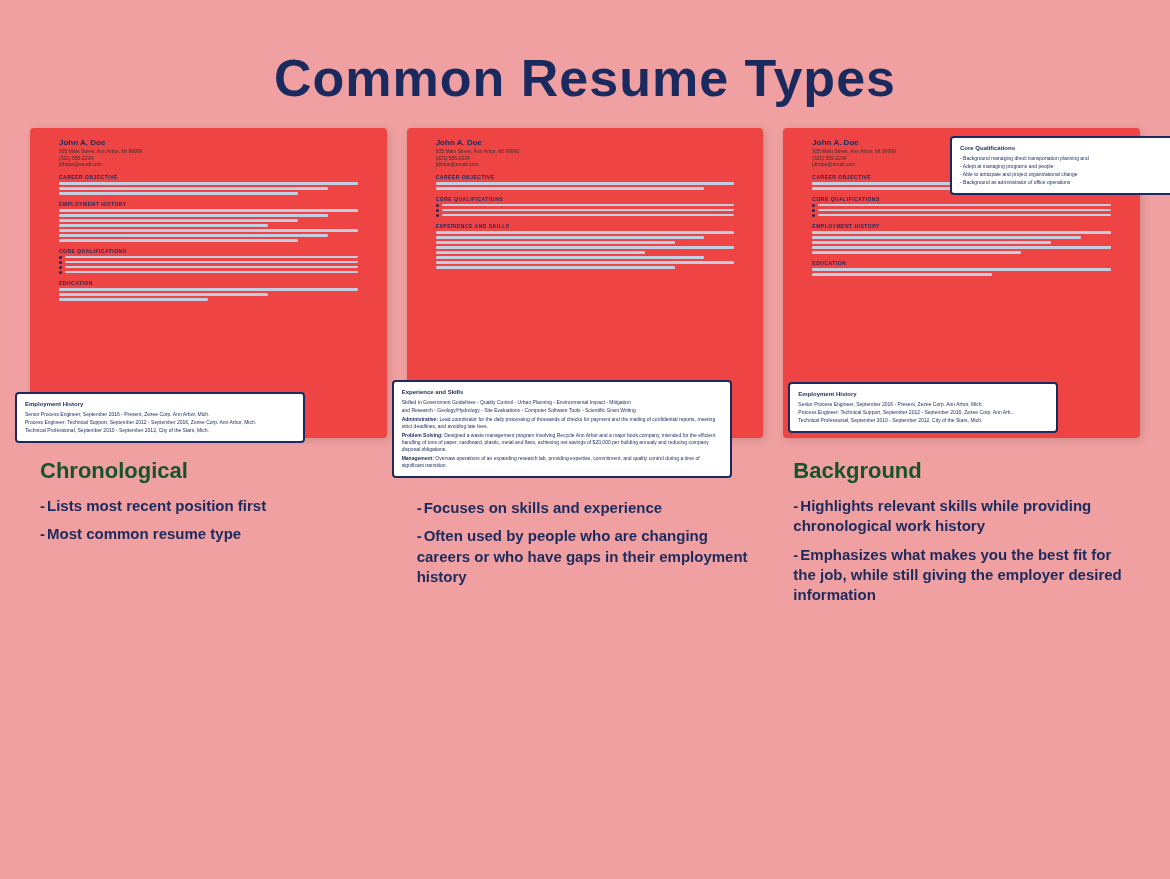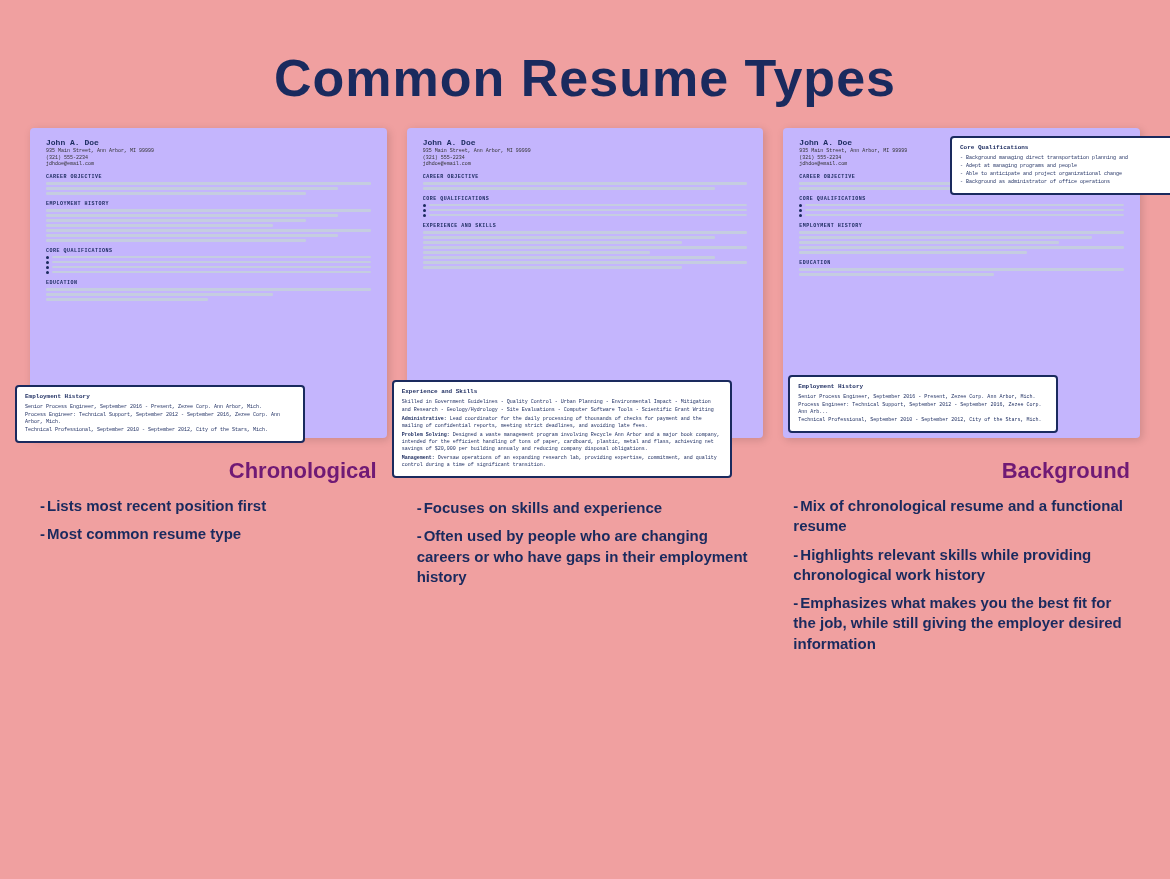--- a/index.html
+++ b/index.html
@@ -33,28 +33,27 @@
       gap: 20px;
     }
     .column {
       flex: 1;
       display: flex;
       flex-direction: column;
       gap: 0px;
     }
     
     .resume-card {
-      background: #c4b5fd;
+      background: #ef4444;
       border-radius: 4px;
-      padding: 10px 16px;
+      padding: 10px 29px;
       height: 310px;
       position: relative;
       overflow: visible;
       box-shadow: 2px 2px 8px rgba(0,0,0,0.15);
-      font-family: Liberation Mono, monospace;
     }
     .resume-name {
       font-size: 8px;
       font-weight: bold;
       color: #1a2a5e;
       margin-bottom: 1px;
     }
     .resume-contact {
       font-size: 5px;
       color: #333;
@@ -138,23 +137,23 @@
     }
 
     
     .description {
       padding: 20px 10px 10px 10px;
       flex: 1;
     }
     .desc-title {
       font-size: 22px;
       font-weight: 900;
-      color: #701a75;
+      color: #14532d;
       margin-bottom: 12px;
-      text-align: right;
+      text-align: left;
     }
     .desc-item {
       font-size: 15px;
       color: #1a2a5e;
       font-weight: 600;
       margin-bottom: 8px;
       line-height: 1.35;
     }
     .desc-item::before {
       content: '-';
@@ -331,20 +330,19 @@
         <div class="callout-box callout-emp-hist-3" style="bottom:5px; left:5px; width:270px;">
           <div class="callout-title">Employment History</div>
           <div class="callout-line">Senior Process Engineer, September 2016 - Present, Zezee Corp. Ann Arbor, Mich.</div>
           <div class="callout-line">Process Engineer: Technical Support, September 2012 - September 2016, Zezee Corp. Ann Arb...</div>
           <div class="callout-line">Technical Professional, September 2010 - September 2012, City of the Stars, Mich.</div>
         </div>
       </div>
 
       <div class="description">
         <div class="desc-title">Background</div>
-        <div class="desc-item">Mix of chronological resume and a functional resume</div>
         <div class="desc-item">Highlights relevant skills while providing chronological work history</div>
         <div class="desc-item">Emphasizes what makes you the best fit for the job, while still giving the employer desired information</div>
       </div>
     </div>
 
   </div>
 </div>
 
 </body></html>

